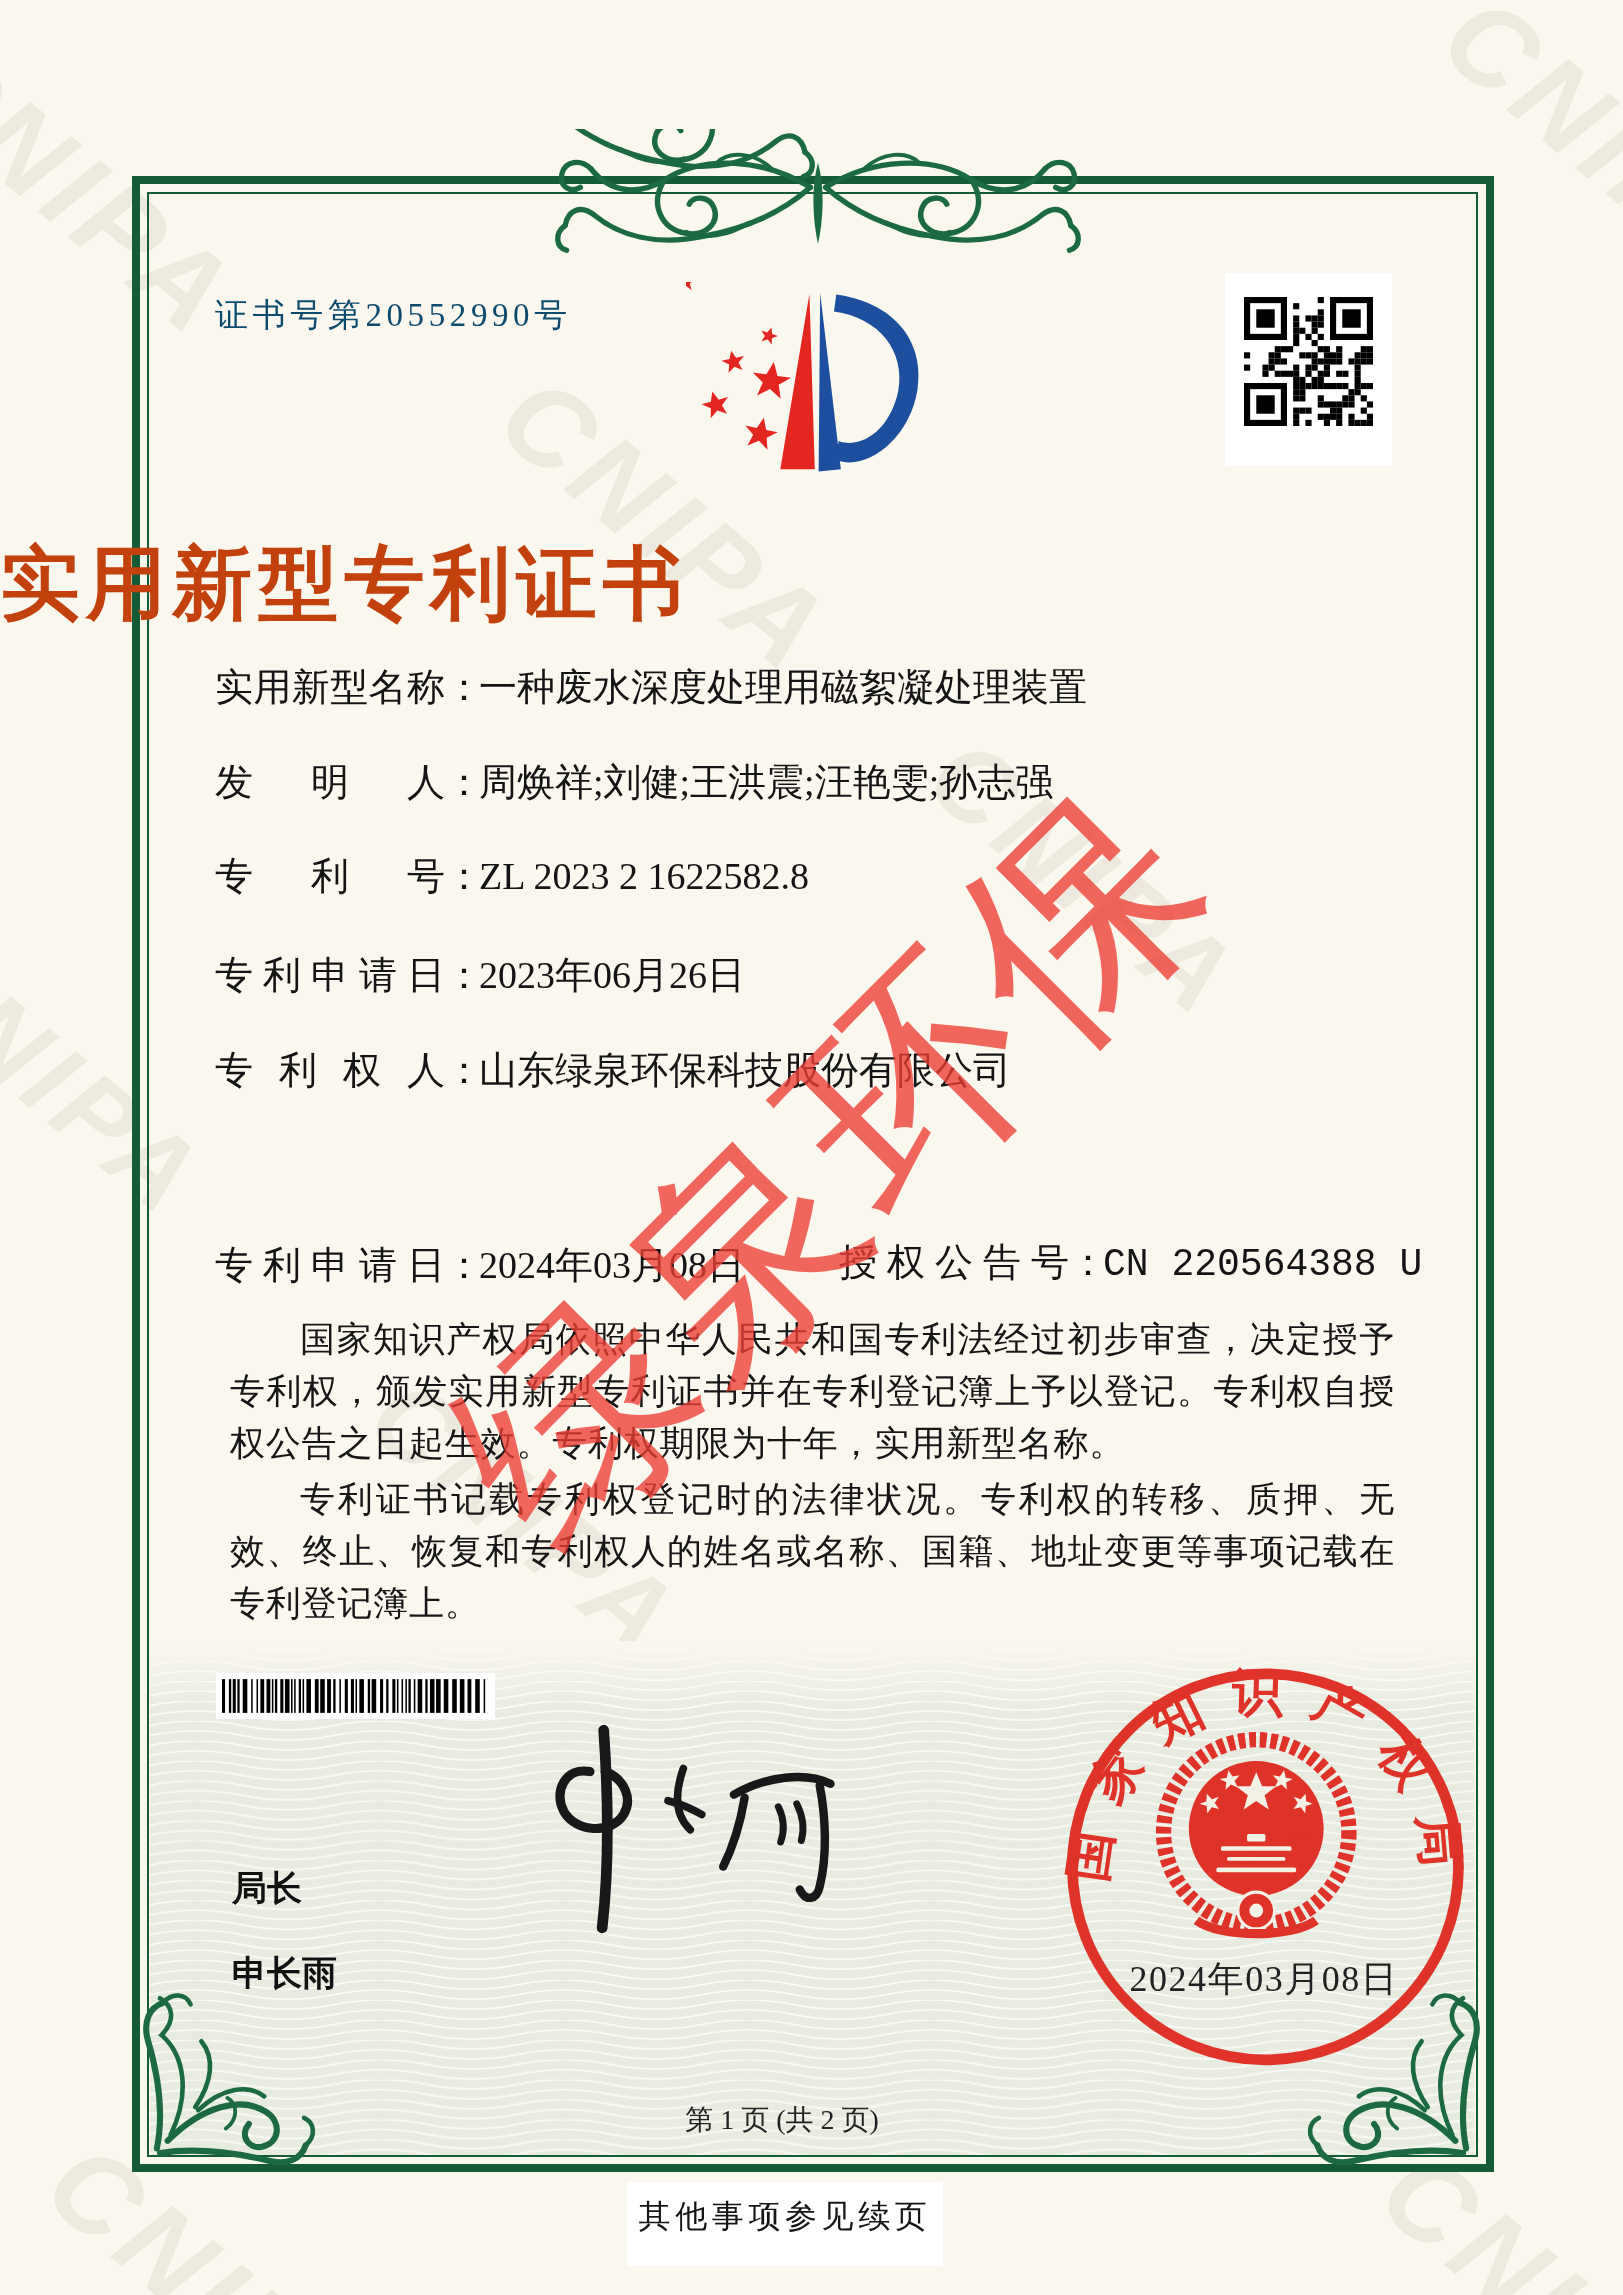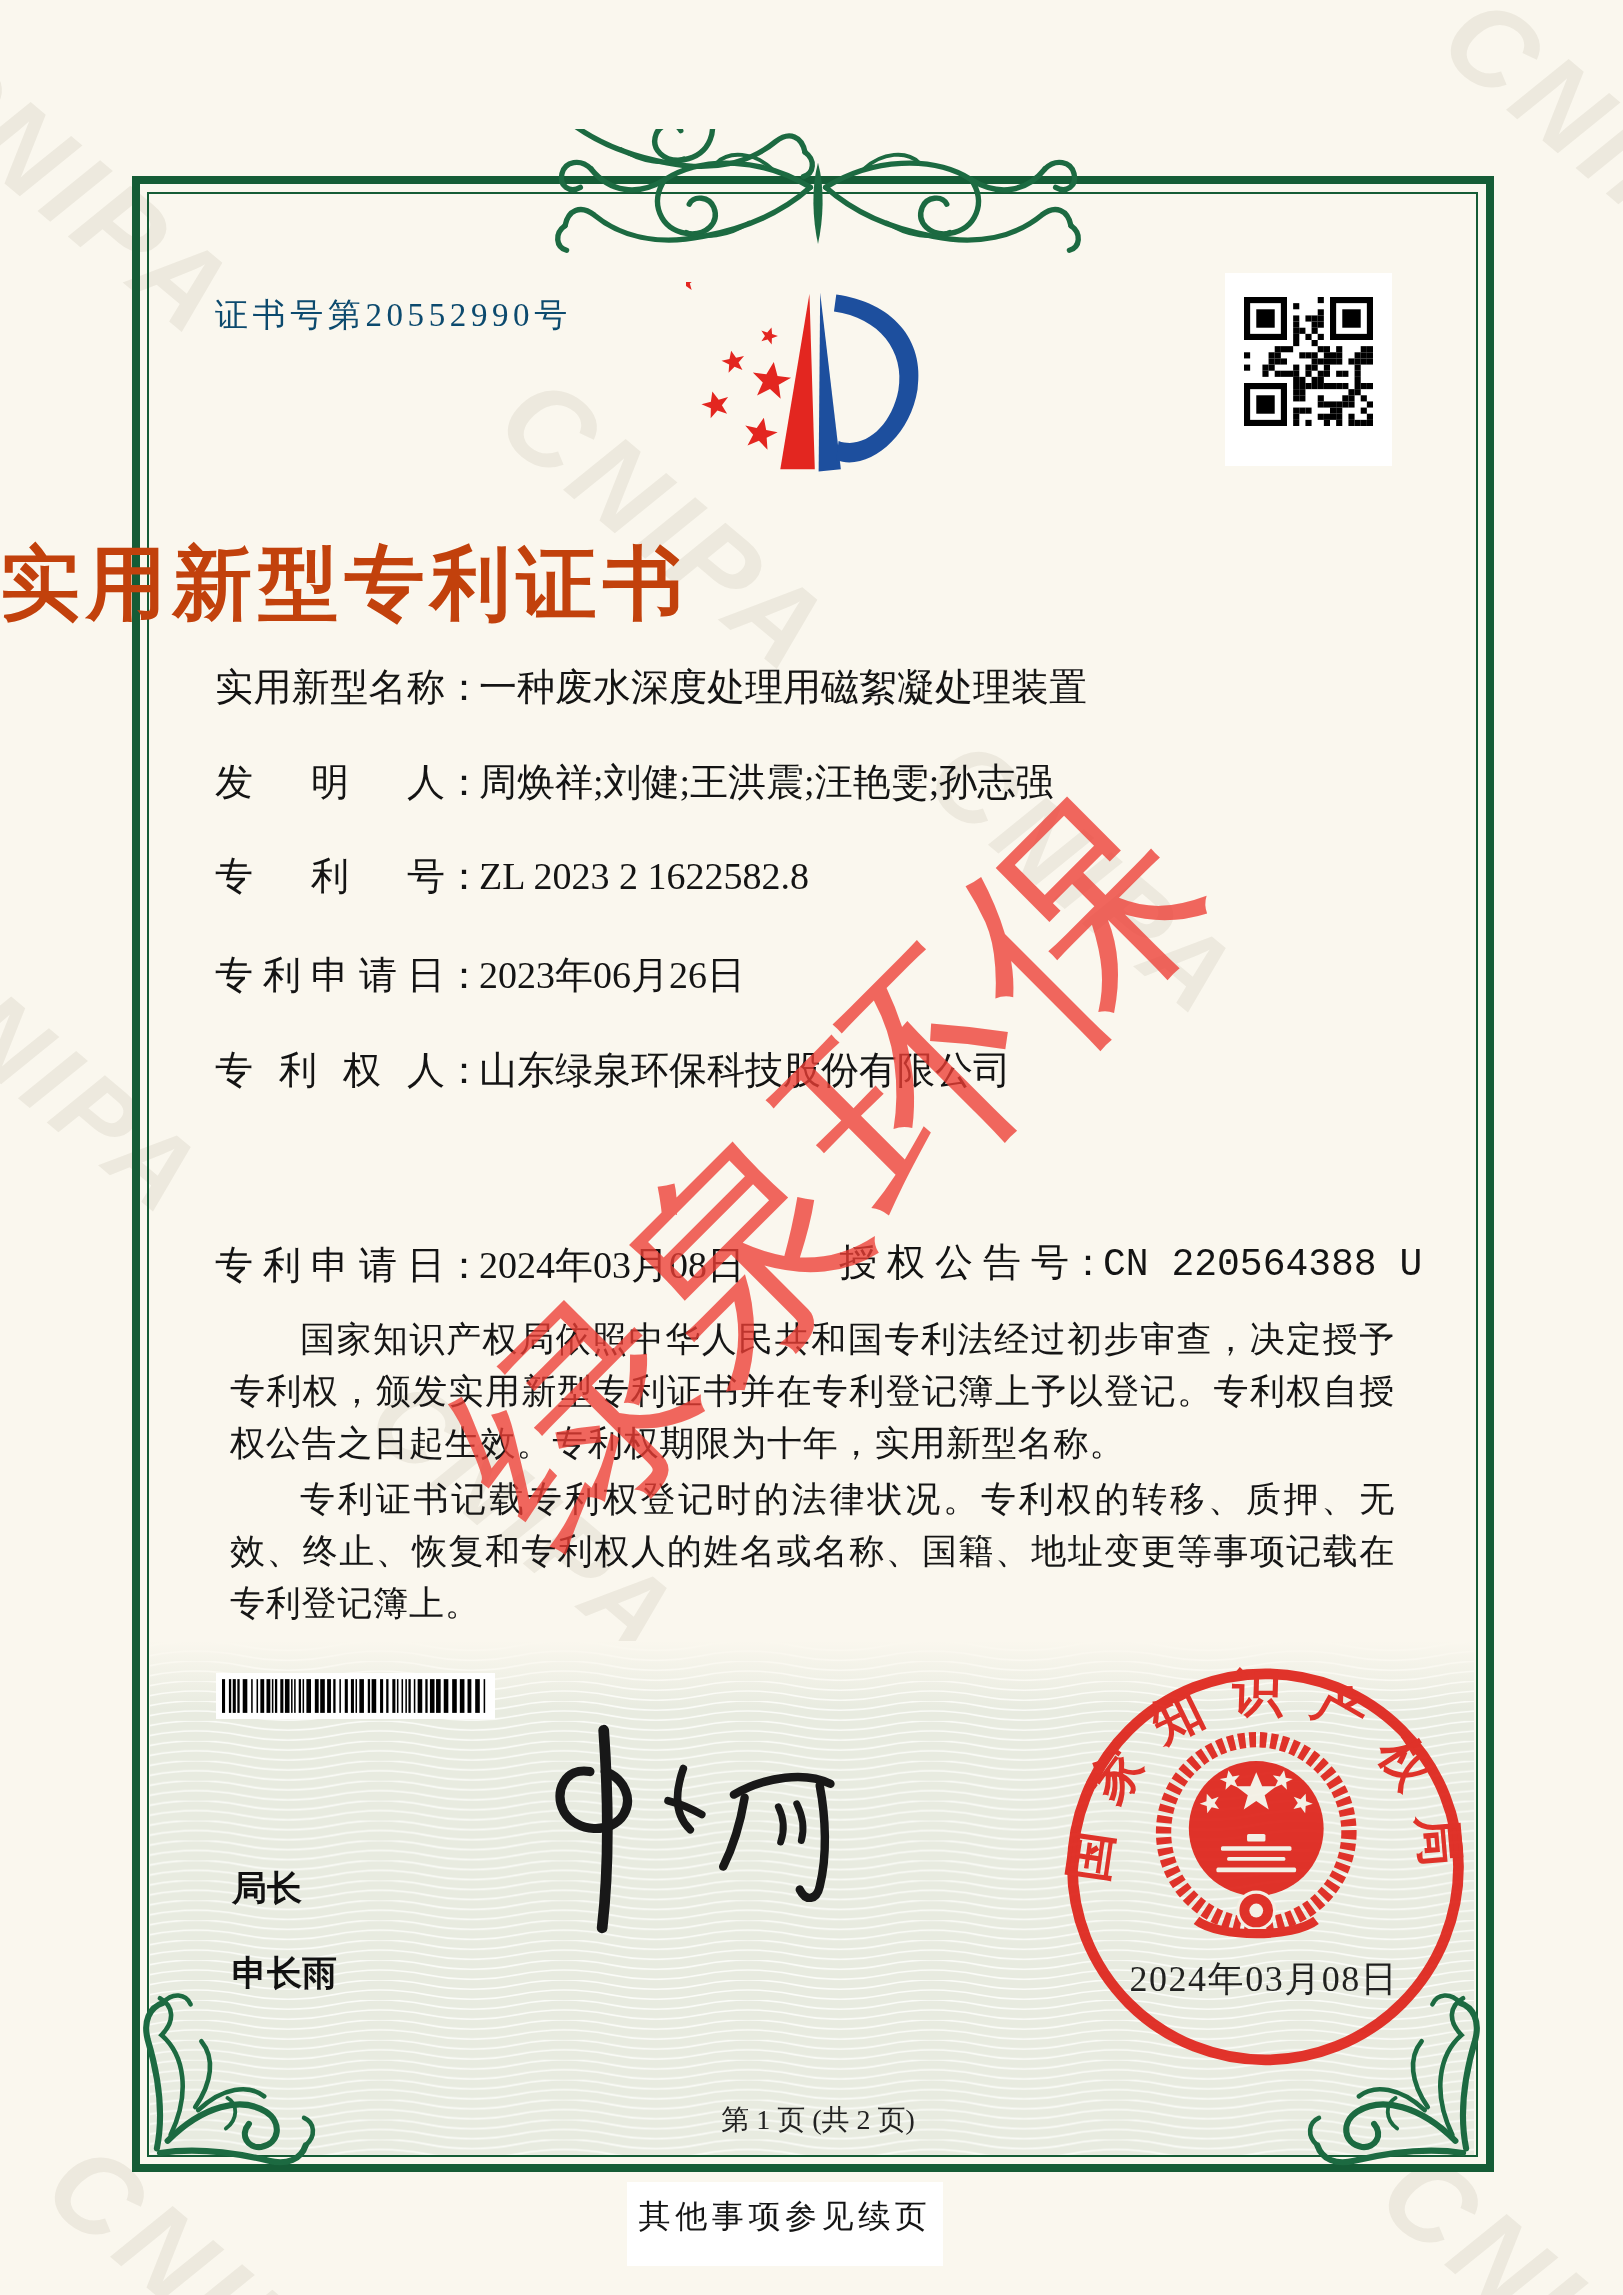--- a/index.html
+++ b/index.html
@@ -52,21 +52,21 @@
         color:#161616;text-indent:2em;text-align:justify;letter-spacing:0.8px;z-index:10;}
 
   
   .barcode-box{position:absolute;left:216px;top:1673px;width:279px;height:46px;background:#fff;z-index:10;}
   .barcode{position:absolute;left:222px;top:1679px;z-index:11;}
   .sig-label{position:absolute;left:232px;font-size:35px;font-weight:700;z-index:12;
         font-family:"Liberation Sans","DejaVu Sans",sans-serif;color:#111;margin-top:16px;}
   .signature{position:absolute;left:475px;top:1724px;z-index:50;}
   .seal{position:absolute;left:1057px;top:1660px;z-index:45;}
   .page-info{position:absolute;left:0;top:2101px;width:1564px;text-align:center;
-        font-size:28px;color:#222;z-index:12;padding-left:36px;}
+        font-size:28px;color:#222;z-index:12;}
   .contbox{position:absolute;left:627px;top:2182px;width:316px;height:84px;background:#fff;
         z-index:12;text-align:center;}
   .contbox span{font-size:32px;line-height:69px;letter-spacing:4.6px;color:#151515;}
 
   .ornament{position:absolute;z-index:8;}
   .corner-left{transform:scaleX(-1);}
 </style>
 </head>
 <body>
 

